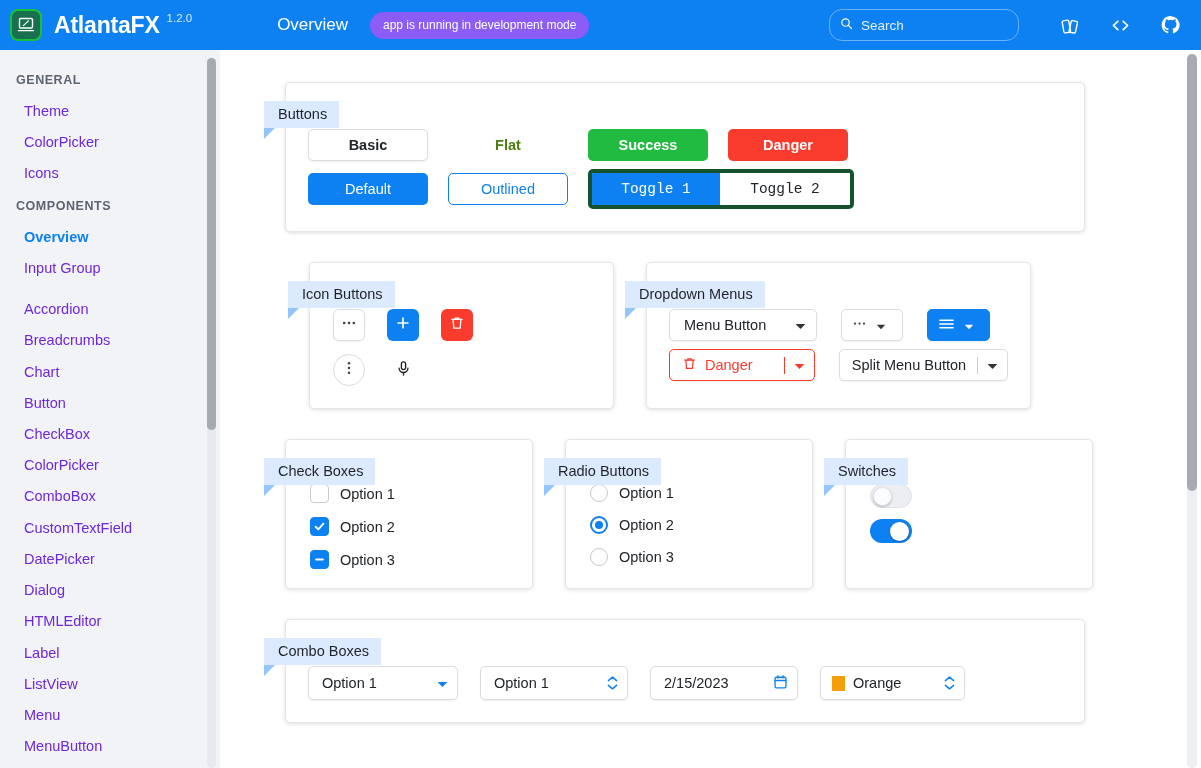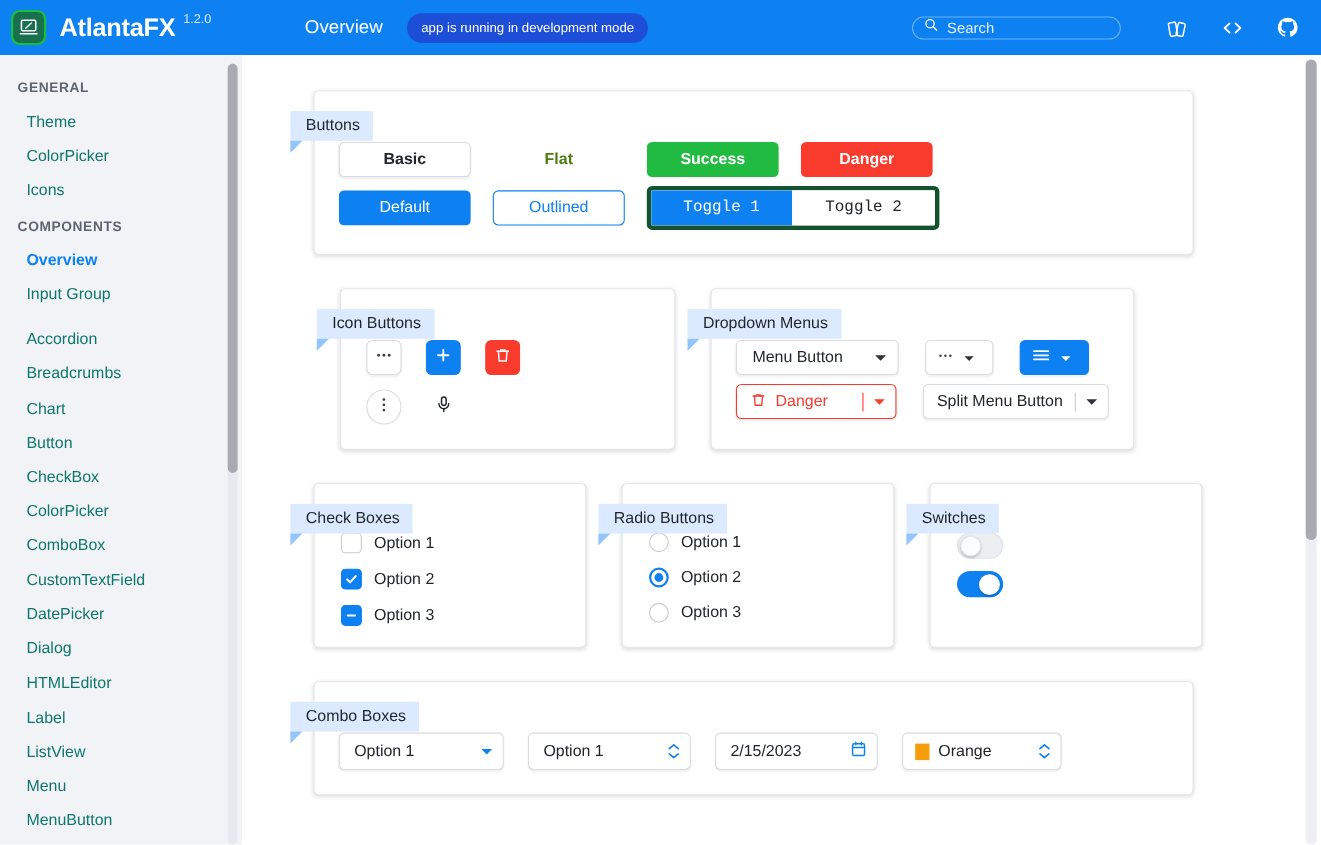--- a/index.html
+++ b/index.html
@@ -29,30 +29,30 @@
   }
   .brand {
     margin-left: 12px;
     font-size: 23px; font-weight: bold; color: #ffffff;
     letter-spacing: -0.2px;
   }
   .version { margin-left: 7px; font-size: 11.5px; color: #d8eaff; align-self: flex-start; margin-top: 12px; }
   .nav-title { margin-left: 85px; font-size: 17px; color: #ffffff; }
   .dev-badge {
     margin-left: 22px;
-    background: #1d4ed8;
+    background: #8b5cf6;
     color: #ffffff;
     font-size: 12px;
     padding: 6px 13px 7px;
     border-radius: 14px;
     white-space: nowrap;
   }
   .header-right { margin-left: auto; display: flex; align-items: center; gap: 0; }
   .search-wrap {
-    width: 190px; height: 21px;
+    width: 190px; height: 32px;
     border: 1px solid #6cb2f8;
     border-radius: 13px;
     display: flex; align-items: center;
     padding: 0 10px;
     margin-right: 38px;
   }
   .search-input {
     border: none; outline: none; background: transparent;
     color: #ffffff; font-size: 13.5px;
     font-family: "Liberation Sans", sans-serif;
@@ -72,21 +72,21 @@
     position: relative;
     overflow: hidden;
   }
   .sb-scroll { padding-top: 14px; }
   .sb-head {
     font-size: 12.5px; font-weight: bold; color: #5d6470;
     letter-spacing: 0.55px;
     padding: 9px 0 9px 16px;
   }
   .sb-item {
-    font-size: 14.5px; color: #0f766e;
+    font-size: 14.5px; color: #6d28d9;
     padding: 8px 0 8px 24px;
     cursor: pointer;
     line-height: 1.05;
   }
   .sb-item.active { color: #0d80f2; font-weight: bold; }
   .sb-gap { height: 10px; }
   .sb-scrollbar {
     position: absolute; top: 8px; right: 4px;
     width: 9px; bottom: 0;
     background: #e8e9ee;

